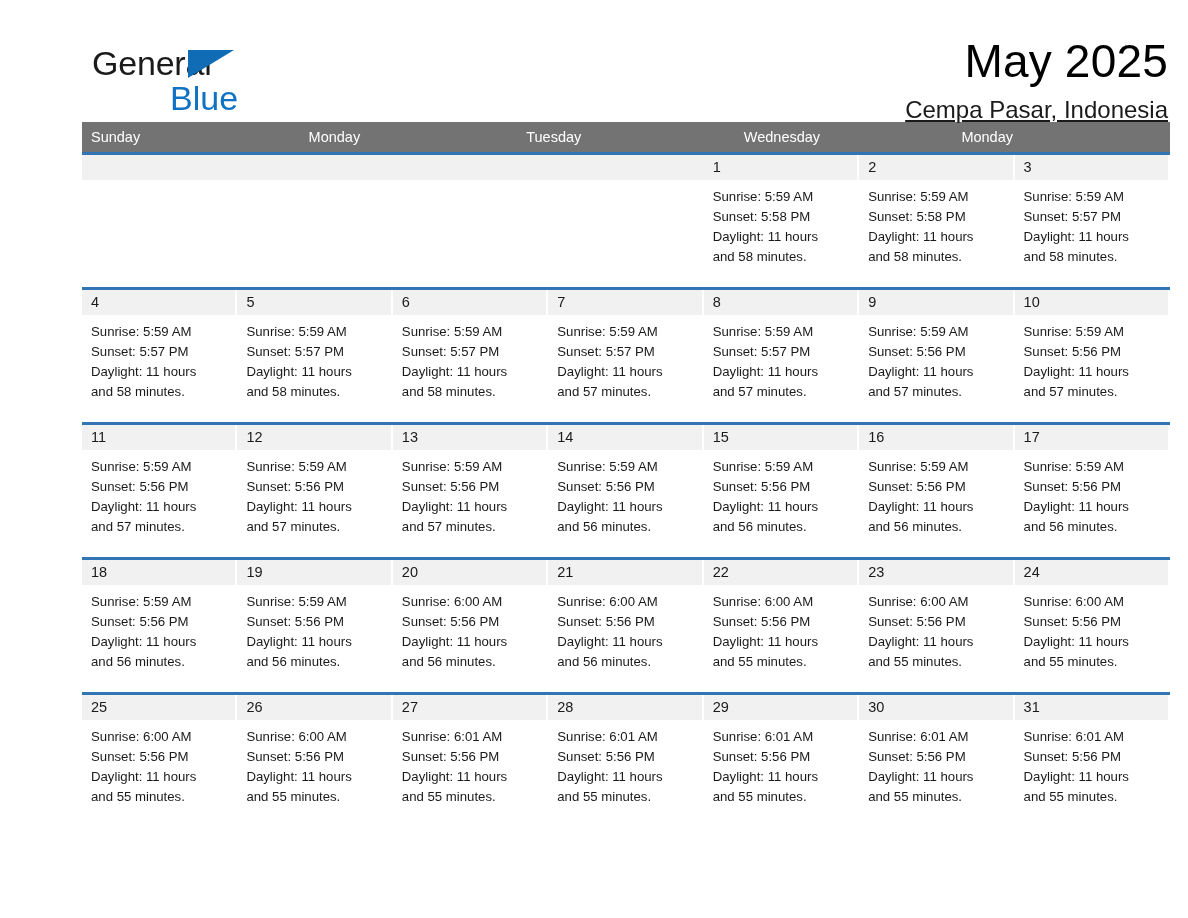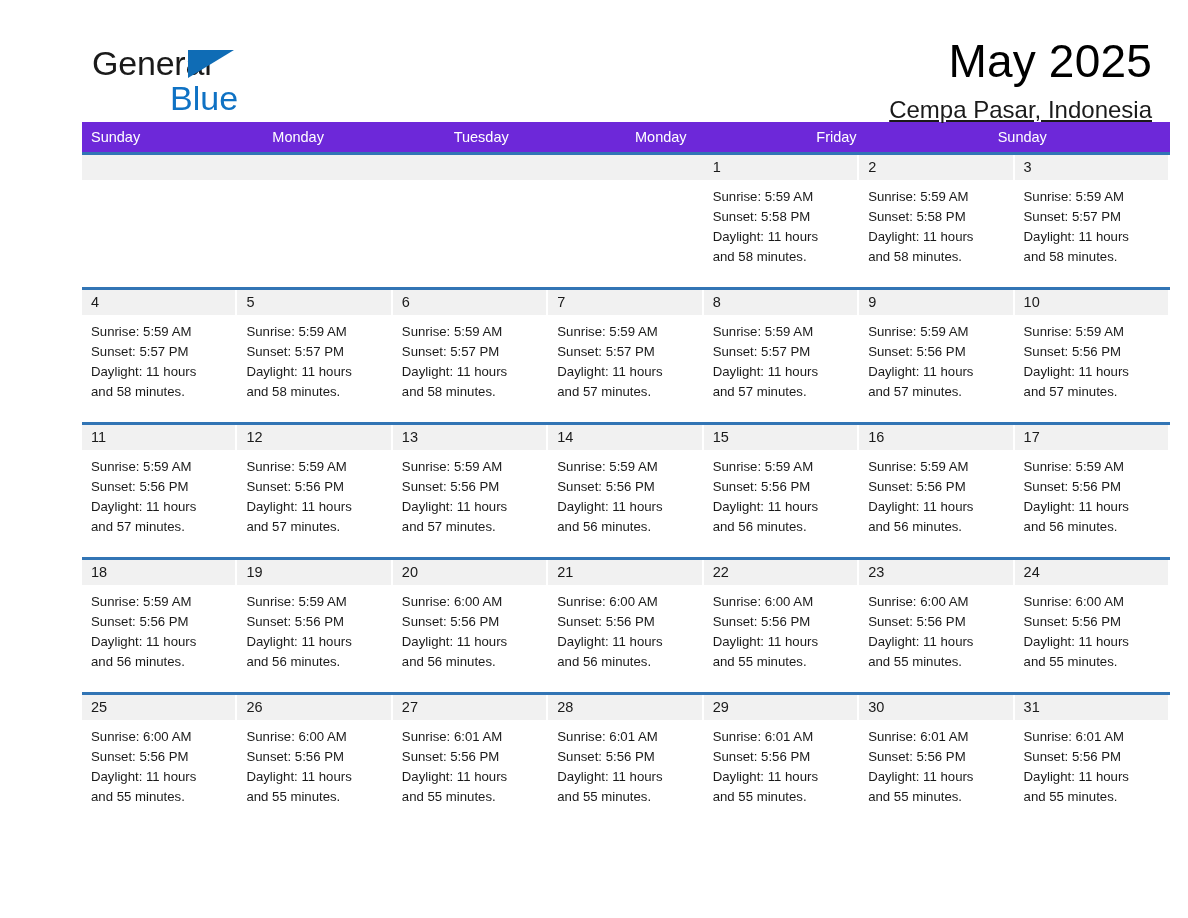--- a/index.html
+++ b/index.html
@@ -59,21 +59,21 @@
     position: absolute;
     left: 78px;
     top: 35px;
     font-size: 34px;
     color: #0f72c4;
     font-weight: 400;
     line-height: 1;
   }
   .title-block {
     position: absolute;
-    right: 18px;
+    right: 2px;
     top: 36px;
     text-align: right;
   }
   .title {
     font-size: 46px;
     font-weight: 400;
     color: #000000;
     line-height: 1.12;
     letter-spacing: 0.2px;
   }
@@ -86,22 +86,22 @@
     text-decoration: underline;
   }
 
   
   .calendar {
     width: 1088px;
     margin-top: 4px;
   }
   .weekdays {
     display: grid;
-    grid-template-columns: repeat(6, 1fr);
-    background: #6d28d9;
+    grid-template-columns: repeat(5, 1fr);
+    background: #737373;
     height: 30px;
   }
   .weekday {
     color: #ffffff;
     font-size: 14.5px;
     line-height: 30px;
     padding-left: 9px;
     white-space: nowrap;
   }
   .week {
@@ -156,20 +156,21 @@
       <div class="subtitle">Cempa Pasar, Indonesia</div>
     </div>
 
   </div>
 
   <div class="calendar">
     <div class="weekdays">
         <div class="weekday">Sunday</div>
         <div class="weekday">Monday</div>
         <div class="weekday">Tuesday</div>
+        <div class="weekday">Wednesday</div>
         <div class="weekday">Monday</div>
         <div class="weekday">Friday</div>
         <div class="weekday">Sunday</div>
       </div>
     <div id="weeks-container">
         <div class="week">
           <div class="day empty">
             <div class="day-num-band">
               <div class="day-num"></div>
             </div>

